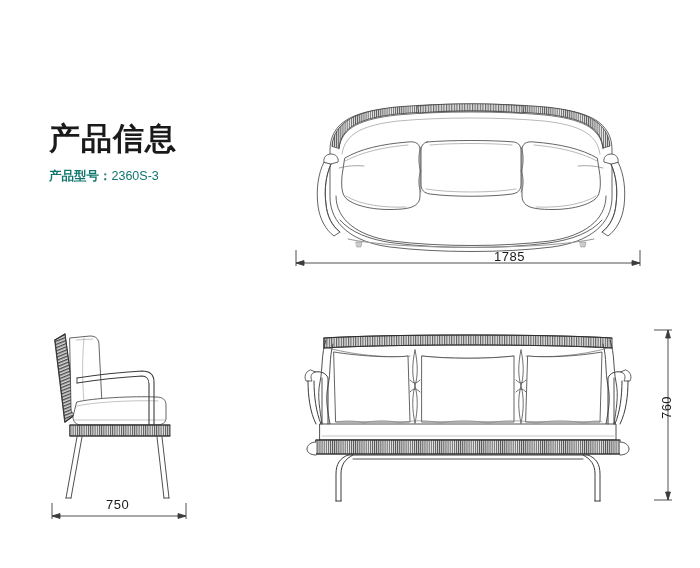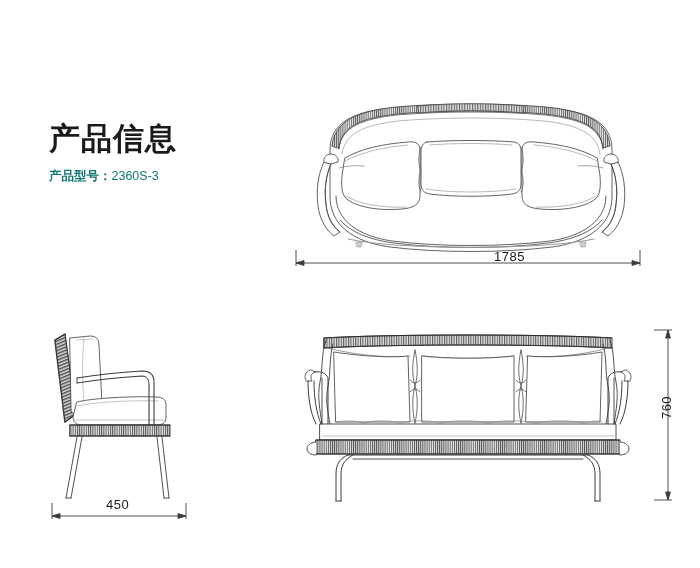--- a/index.html
+++ b/index.html
@@ -221,21 +221,21 @@
     <svg width="150" height="28" viewBox="0 0 150 28">
       <g stroke="#3c3c3c" stroke-width="0.9" fill="#3c3c3c">
         <line x1="6" y1="3" x2="6" y2="19"></line>
         <line x1="140" y1="3" x2="140" y2="19"></line>
         <line x1="6" y1="16" x2="140" y2="16"></line>
         <path d="M 6 16 L 14 13.6 L 14 18.4 Z"></path>
         <path d="M 140 16 L 132 13.6 L 132 18.4 Z"></path>
       </g>
     </svg>
   </div>
-  <div class="dim-label" style="left:106px; top:497px;">450</div>
+  <div class="dim-label" style="left:106px; top:497px;">750</div>
 
   <div class="view" style="left:288px; top:324px;">
     <svg width="360" height="180" viewBox="0 0 360 180">
       <defs>
 
         <pattern id="weaveFrontTop" width="2.4" height="6" patternUnits="userSpaceOnUse">
           <rect width="2.4" height="6" fill="#e2e2e2"></rect>
           <rect width="1.05" height="6" fill="#5a5a5a"></rect>
         </pattern>
 

